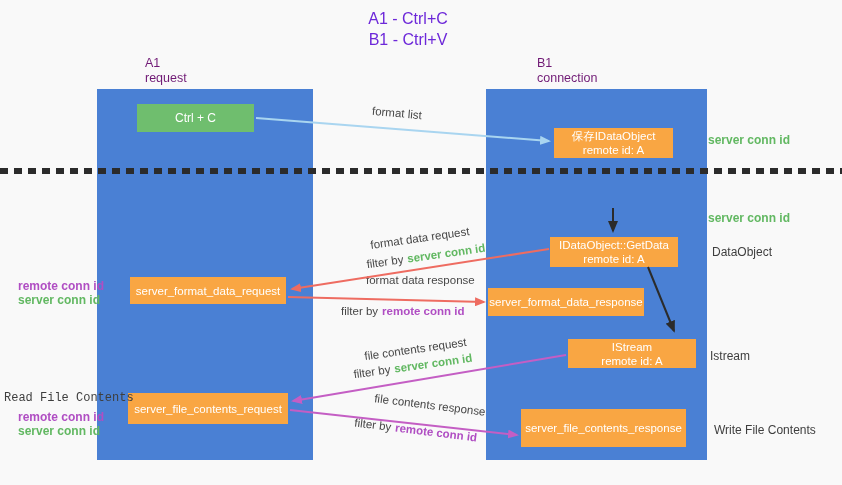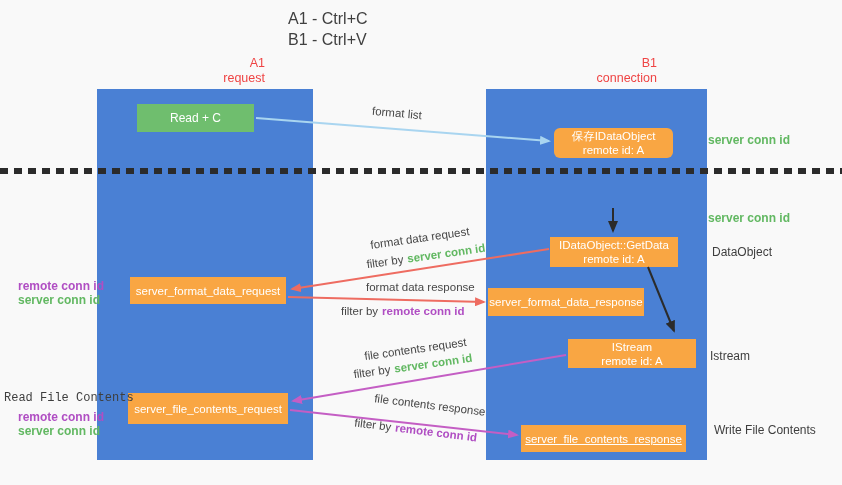--- a/index.html
+++ b/index.html
@@ -4,52 +4,52 @@
 <style>
   html,body{margin:0;padding:0;}
   .canvas{
     position:relative; width:842px; height:485px;
     background:var(--background,#f9f9f9);
     font-family:"Liberation Sans", sans-serif;
     overflow:hidden;
   }
   .title{
     position:absolute; left:288px; top:8px; width:240px;
-    text-align:left; font-size:16px; line-height:21px; color:#404040;
+    text-align:center; font-size:16px; line-height:21px; color:#6d28d9;
   }
   .col-header{
-    position:absolute; width:120px; text-align:right;
-    font-size:12.5px; line-height:15px; color:#ef4444;
+    position:absolute; width:120px; text-align:left;
+    font-size:12.5px; line-height:15px; color:#701a75;
   }
   .col-header.left{ left:145px; top:56px; }
   .col-header.right{ left:537px; top:56px; }
   .lifeline{
     position:absolute; top:89px; height:371px;
     background:var(--column-blue,#4a80d4);
   }
   .lifeline.left{ left:97px; width:216px; }
   .lifeline.right{ left:486px; width:221px; }
   .node{
     position:absolute; display:flex; flex-direction:column;
     align-items:center; justify-content:center;
     color:#fff; font-size:12px; line-height:14px;
     text-align:center; white-space:nowrap;
   }
   .node.two{ font-size:11.5px; }
   .green{ background:var(--box-green,#6fbe6e); }
   .orange{ background:var(--box-orange,#f9a643); }
   .n-ctrlc{ left:137px; top:104px; width:117px; height:28px; }
-  .n-saveido{ left:554px; top:128px; width:119px; height:30px;border-radius:6px; }
+  .n-saveido{ left:554px; top:128px; width:119px; height:30px; }
   .n-ctrlv{ left:554px; top:180px; width:119px; height:26px; }
   .n-getdata{ left:550px; top:237px; width:128px; height:30px; }
   .n-sfdreq{ left:130px; top:277px; width:156px; height:27px; font-size:11.5px; }
   .n-sfdresp{ left:488px; top:288px; width:156px; height:28px; font-size:11.5px; }
   .n-istream{ left:568px; top:339px; width:128px; height:29px; }
   .n-sfcreq{ left:128px; top:393px; width:160px; height:31px; font-size:11.5px; }
-  .n-sfcresp{ left:521px; top:425px; width:165px; height:27px; font-size:11.5px;text-decoration:underline; }
+  .n-sfcresp{ left:521px; top:409px; width:165px; height:38px; font-size:11.5px; }
   .side-label{
     position:absolute; font-size:12px; color:var(--text-dark,#3e3e3e); white-space:nowrap;
   }
   .sl-scid-top{ left:708px; top:133px; }
   .sl-scid-mid{ left:708px; top:211px; }
   .sl-dataobject{ left:712px; top:245px; }
   .sl-istream{ left:710px; top:349px; }
   .sl-writefc{ left:714px; top:423px; }
   .sl-readfc{ left:4px; top:391px;font-family:Liberation Mono, monospace; }
   .conn-green{ color:var(--text-green,#62b862); font-weight:bold; }
@@ -57,21 +57,21 @@
   .id-pair{ position:absolute; font-size:12px; line-height:14px; white-space:nowrap; }
   .ids-1{ left:18px; top:279px; }
   .ids-2{ left:18px; top:410px; }
   .arrow-label{
     position:absolute; font-size:11.5px; color:#474747;
     white-space:nowrap; transform-origin:center center;
   }
   .al-formatlist{ left:372px; top:107px; transform:rotate(5deg); }
   .al-fdreq{ left:370px; top:232px; transform:rotate(-8deg); }
   .al-filter1{ left:366px; top:250px; transform:rotate(-8deg); }
-  .al-fdresp{ left:366px; top:281px; }
+  .al-fdresp{ left:366px; top:274px; }
   .al-filter2{ left:341px; top:305px; }
   .al-fcreq{ left:364px; top:343px; transform:rotate(-8deg); }
   .al-filter3{ left:353px; top:360px; transform:rotate(-8deg); }
   .al-fcresp{ left:374px; top:399px; transform:rotate(7deg); }
   .al-filter4{ left:354px; top:424px; transform:rotate(7deg); }
   .filter-by{ margin-right:4px; }
   svg.overlay{ position:absolute; left:0; top:0; pointer-events:none; }
   .ln-dotted{ stroke:var(--arrow-black,#2b2b2b); stroke-width:6; stroke-dasharray:8 6; }
   .ln-blue{ stroke:var(--arrow-lightblue,#a9d5f0); stroke-width:2; }
   .ln-black{ stroke:var(--arrow-black,#2b2b2b); stroke-width:2; }
@@ -98,21 +98,21 @@
   </div>
   <div class="col-header right">
     <div>B1</div>
     <div>connection</div>
   </div>
 
   <div class="lifeline left"></div>
   <div class="lifeline right"></div>
 
   <div class="node green n-ctrlc">
-    <div>Read + C</div>
+    <div>Ctrl + C</div>
   </div>
 
   <div class="node orange two n-saveido">
     <div>保存IDataObject</div>
     <div>remote id: A</div>
   </div>
 
 
   <div class="node orange two n-getdata">
     <div>IDataObject::GetData</div>

